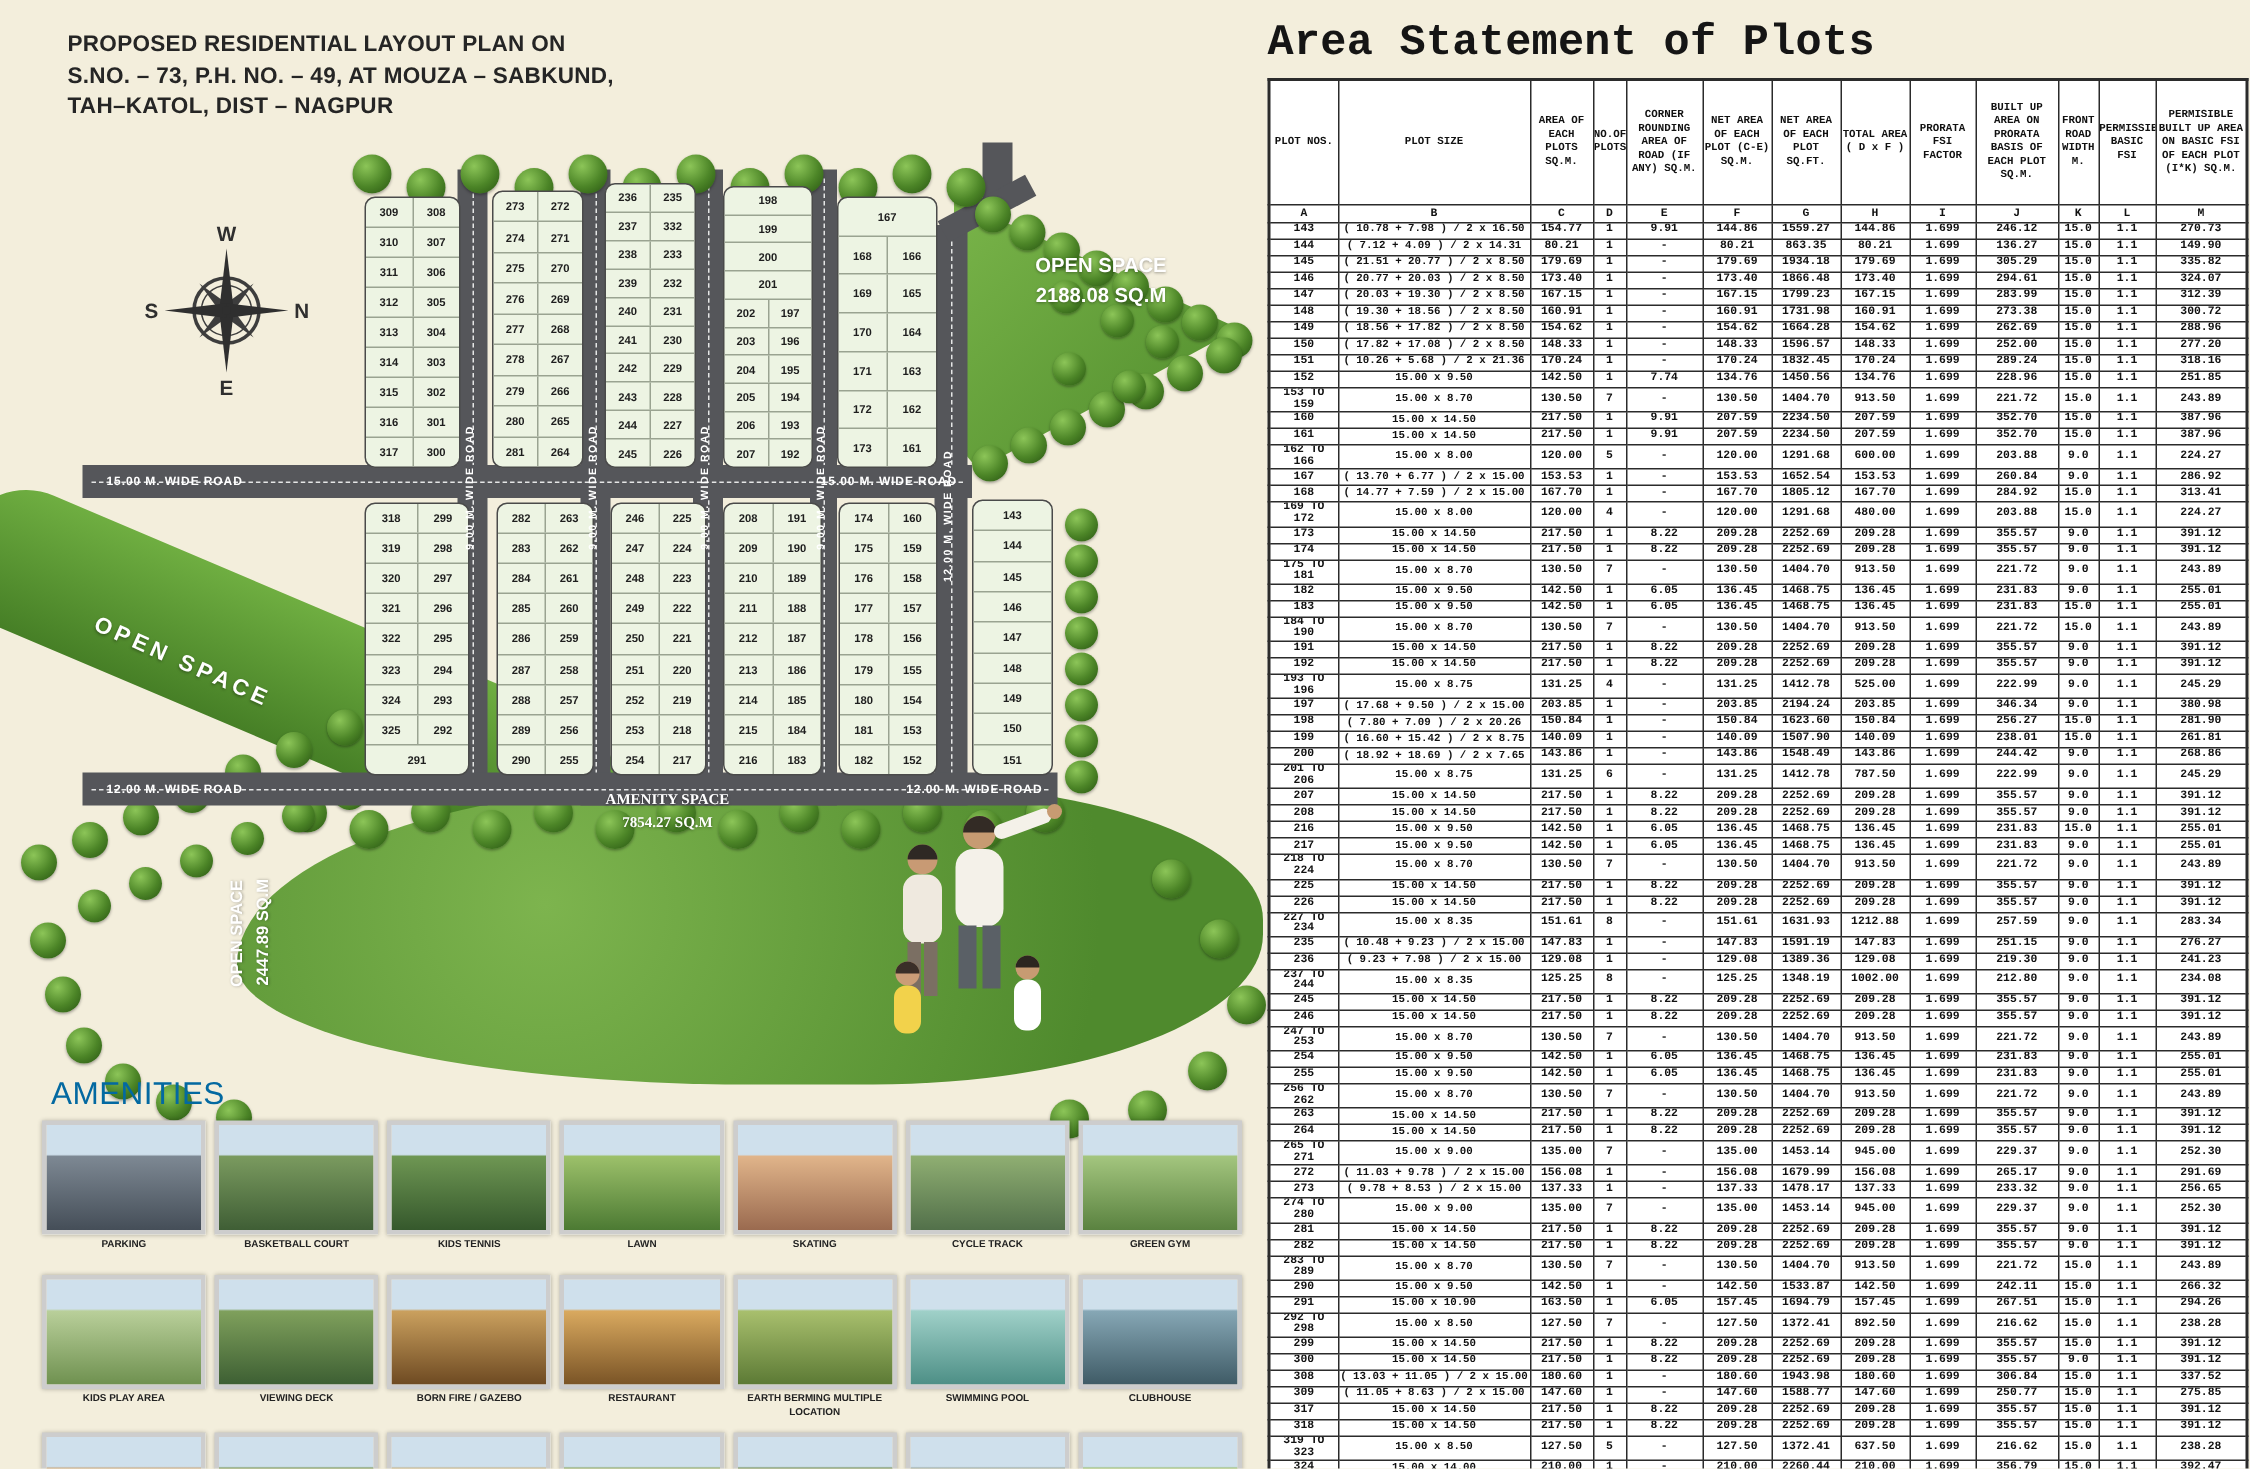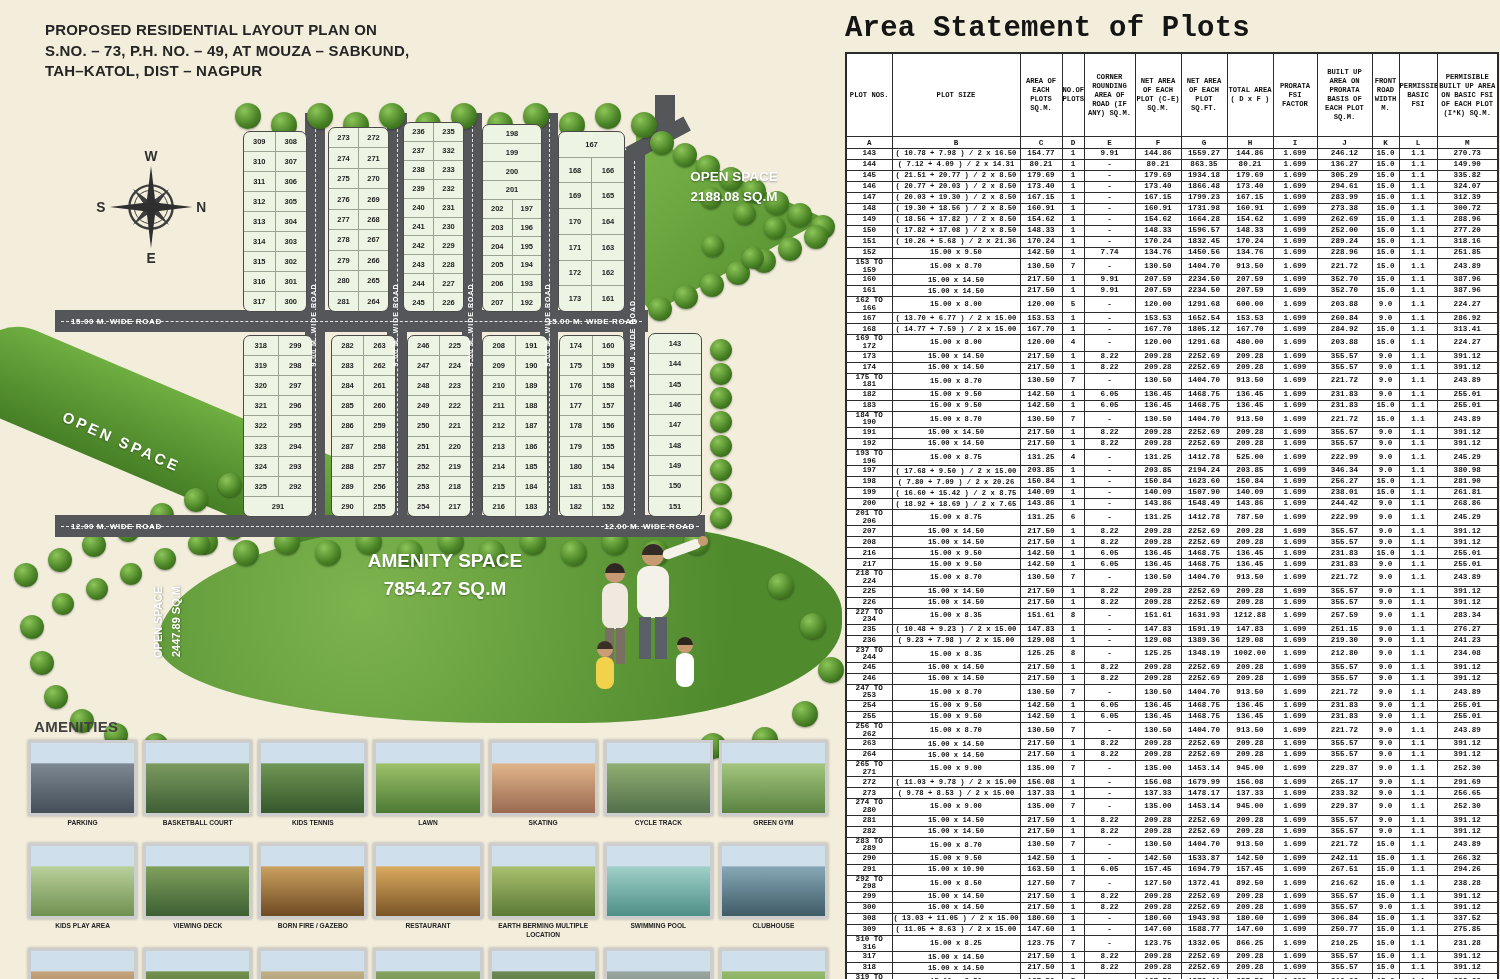--- a/index.html
+++ b/index.html
@@ -38,30 +38,30 @@
       display:flex;flex-direction:column;overflow:hidden;z-index:2;}
   .prow{flex:1;display:flex;border-top:1px solid #9aa391;}
   .prow:first-child{border-top:none;}
   .pcell{flex:1;display:flex;align-items:center;justify-content:center;
       font-size:7.5px;font-weight:700;color:#1e1e1e;border-left:1px solid #9aa391;}
   .pcell:first-child{border-left:none;}
 
   .osLabel{position:absolute;color:#fff;font-weight:800;text-align:center;z-index:3;
       text-shadow:0 1px 2px rgba(0,0,0,.35);}
   #os-right-label{left:648px;top:72px;width:172px;font-size:13.5px;line-height:1.5;}
-  #amenity-label{left:330px;top:452px;width:230px;font-size:19px;line-height:1.45;}
+  #amenity-label{left:330px;top:432px;width:230px;font-size:10px;line-height:1.45;font-family:Liberation Serif, serif;}
   #os-vert-label{left:150px;top:452px;width:40px;height:150px;font-size:11px;
       writing-mode:vertical-rl;transform:rotate(180deg);line-height:1.6;}
   #os-diag-label{left:58px;top:338px;font-size:15px;letter-spacing:3px;transform:rotate(24deg);}
 
   #family{position:absolute;left:575px;top:438px;width:160px;height:180px;z-index:3;}
 
   
   #amenities{position:absolute;left:28px;top:718px;width:800px;}
-  #amenities h2{color:#404040;font-size:15px;font-weight:700;margin:0 0 5px 6px;letter-spacing:.3px;}
+  #amenities h2{color:#0369a1;font-size:21px;font-weight:400;margin:0 0 5px 6px;letter-spacing:.3px;}
   .agrid{display:grid;grid-template-columns:repeat(7,1fr);column-gap:6px;row-gap:9px;}
   .atile{text-align:center;}
   .aphoto{height:70px;border:3px solid #cdcdcd;box-shadow:0 0 3px rgba(0,0,0,.3);}
   .acap{font-size:6.6px;font-weight:700;color:#222;margin-top:3px;line-height:1.3;min-height:15px;}
 
   
   #right{position:absolute;left:845px;top:0;width:655px;font-family:Liberation Mono, monospace;}
   #right h1{font-size:29px;font-weight:800;color:#151515;margin:12px 0 7px 0;letter-spacing:.2px;}
   #area-table{border-collapse:collapse;table-layout:fixed;width:652px;background:#fff;
       border:2px solid #2b2b2b;}
@@ -1756,35 +1756,20 @@
           <td>147.60</td>
           <td>1588.77</td>
           <td>147.60</td>
           <td>1.699</td>
           <td>250.77</td>
           <td>15.0</td>
           <td>1.1</td>
           <td>275.85</td>
         </tr>
         <tr class="datarow">
-          <td>310 TO 316</td>
-          <td>15.00 x 8.25</td>
-          <td>123.75</td>
-          <td>7</td>
-          <td>-</td>
-          <td>123.75</td>
-          <td>1332.05</td>
-          <td>866.25</td>
-          <td>1.699</td>
-          <td>210.25</td>
-          <td>15.0</td>
-          <td>1.1</td>
-          <td>231.28</td>
-        </tr>
-        <tr class="datarow">
           <td>317</td>
           <td>15.00 x 14.50</td>
           <td>217.50</td>
           <td>1</td>
           <td>8.22</td>
           <td>209.28</td>
           <td>2252.69</td>
           <td>209.28</td>
           <td>1.699</td>
           <td>355.57</td>

